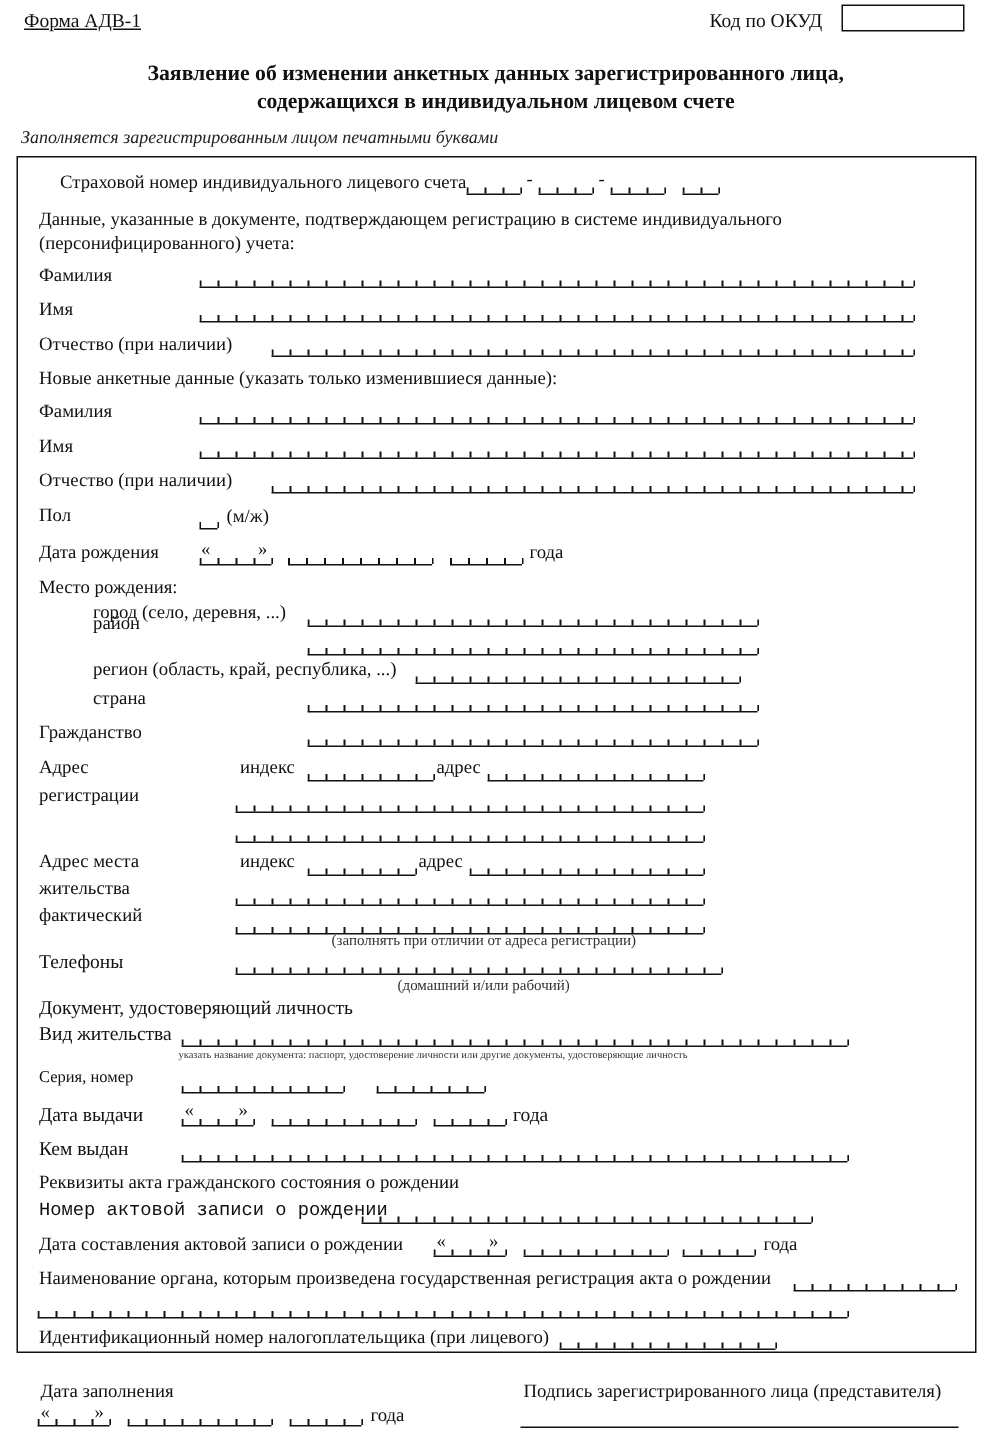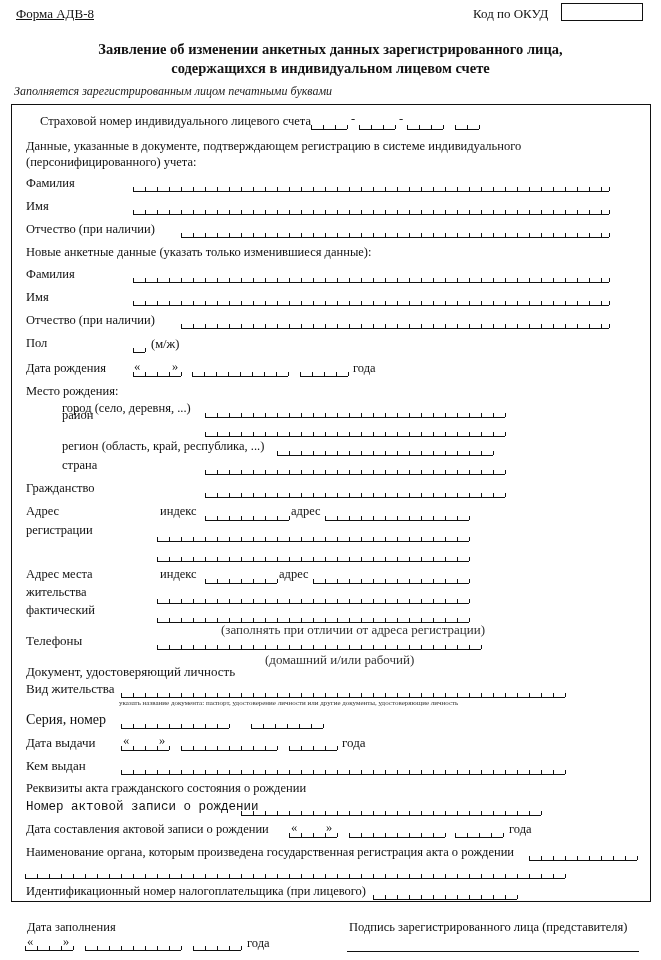--- a/index.html
+++ b/index.html
@@ -6,32 +6,32 @@
   body { width:661px; height:960px; position:relative; overflow:hidden;
          font-family:"Liberation Serif", serif; color:#111; font-size:12.5px; }
   .abs { position:absolute; white-space:nowrap; }
   .form-code { left:16px; top:6px; font-size:13px; text-decoration:underline; }
   .okud-label { left:473px; top:6px; font-size:13px; }
   .okud-box { left:561px; top:3px; width:82px; height:18px; border:1.5px solid #111; box-sizing:border-box; }
   .title { left:0; width:661px; text-align:center; font-weight:bold; font-size:14.5px; line-height:19px; top:40px; }
   .subtitle { left:14px; top:84px; font-style:italic; font-size:12px; color:#222; }
   .frame { left:11px; top:104px; width:640px; height:798px; border:1.5px solid #111; box-sizing:border-box; }
   .lbl { font-size:12.5px; }
-  .small { font-size:13px; color:#333; }
+  .small { font-size:10px; color:#333; }
   
   .comb { position:absolute; height:5px; border-bottom:1.3px solid #111;
           background-image: linear-gradient(to right, #111 1.2px, transparent 1.2px);
           background-size:12px 4px; background-repeat:repeat-x; background-position:left bottom; }
   .comb::after { content:""; position:absolute; right:-1px; bottom:0; width:1.2px; height:4px; background:#111; }
   .line { position:absolute; border-bottom:1px solid #111; }
 </style>
 </head>
 <body>
 
-<div class="abs form-code">Форма АДВ-8</div>
+<div class="abs form-code">Форма АДВ-1</div>
 <div class="abs okud-label">Код по ОКУД</div>
 <div class="abs okud-box"></div>
 
 <div class="abs title">
   <div>Заявление об изменении анкетных данных зарегистрированного лица,</div>
   <div>содержащихся в индивидуальном лицевом счете</div>
 </div>
 <div class="abs subtitle">Заполняется зарегистрированным лицом печатными буквами</div>
 
 <div class="abs frame"></div>
@@ -107,21 +107,21 @@
 <div class="abs small" style="left:221px;top:622px;">(заполнять при отличии от адреса регистрации)</div>
 
 <div class="abs lbl" style="left:26px;top:633px;font-size:13px;">Телефоны</div>
 <div class="comb" style="left:157px;top:644px;width:324px;"></div>
 <div class="abs small" style="left:265px;top:652px;">(домашний и/или рабочий)</div>
 
 <div class="abs lbl" style="left:26px;top:664px;font-size:13px;">Документ, удостоверяющий личность</div>
 <div class="abs lbl" style="left:26px;top:681px;font-size:13px;">Вид жительства</div>
 <div class="comb" style="left:121px;top:692px;width:444px;"></div>
 <div class="abs small" style="left:119px;top:699px;font-size:7px;">указать название документа: паспорт, удостоверение личности или другие документы, удостоверяющие личность</div>
-<div class="abs lbl" style="left:26px;top:712px;font-size:14px;">Серия, номер</div>
+<div class="abs lbl" style="left:26px;top:712px;font-size:11px;">Серия, номер</div>
 <div class="comb" style="left:121px;top:723px;width:108px;"></div>
 <div class="comb" style="left:251px;top:723px;width:72px;"></div>
 <div class="abs lbl" style="left:26px;top:735px;font-size:13px;">Дата выдачи</div>
 <div class="comb" style="left:121px;top:745px;width:48px;"></div>
 <div class="abs lbl" style="left:123px;top:733px;">«</div>
 <div class="abs lbl" style="left:159px;top:733px;">»</div>
 <div class="comb" style="left:181px;top:745px;width:96px;"></div>
 <div class="comb" style="left:289px;top:745px;width:48px;"></div>
 <div class="abs lbl" style="left:342px;top:735px;font-size:13px;">года</div>
 <div class="abs lbl" style="left:26px;top:758px;font-size:13px;">Кем выдан</div>

